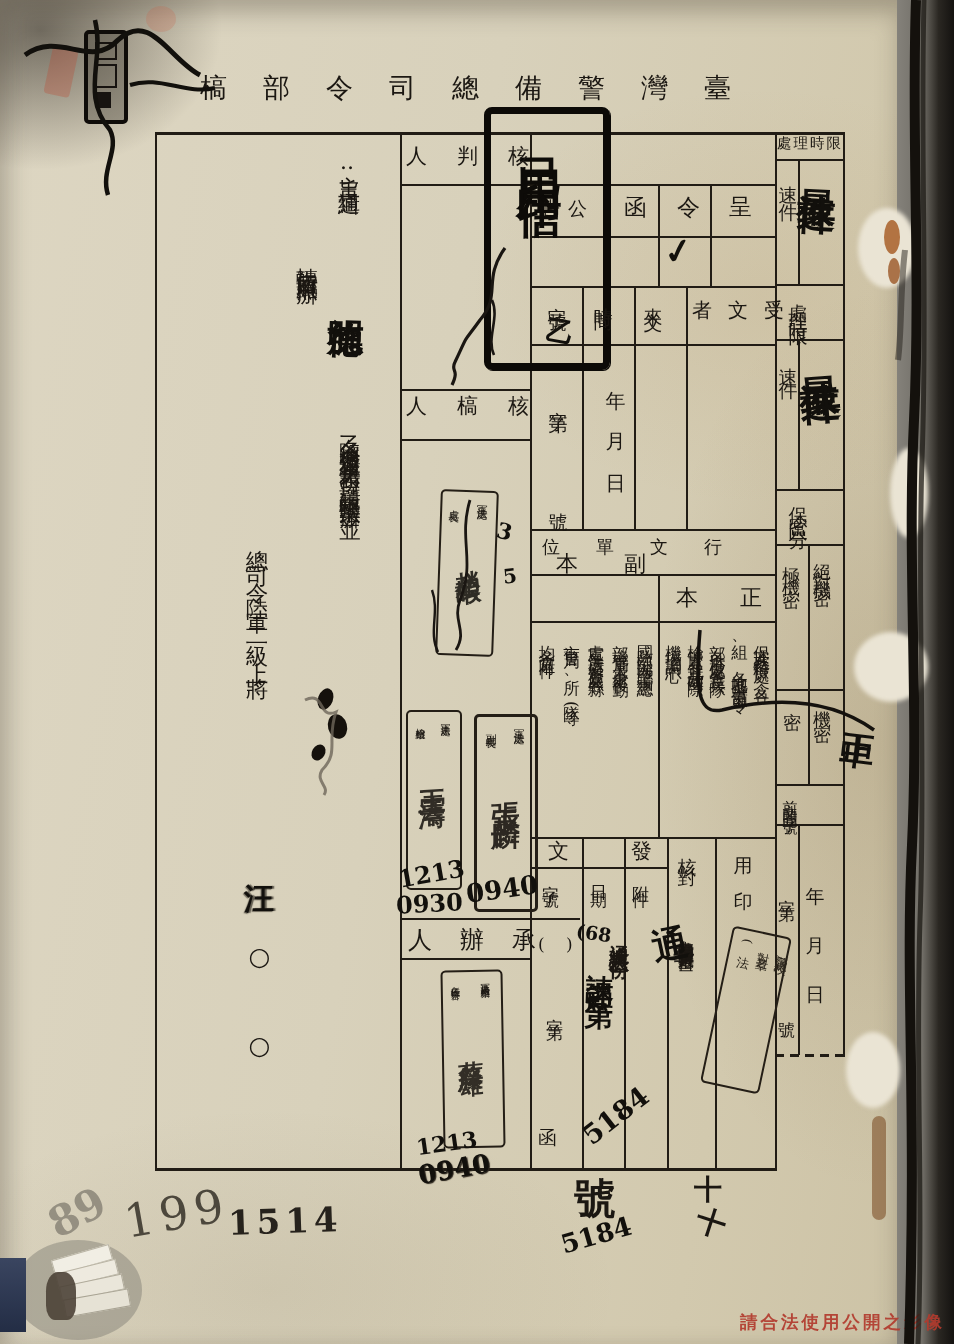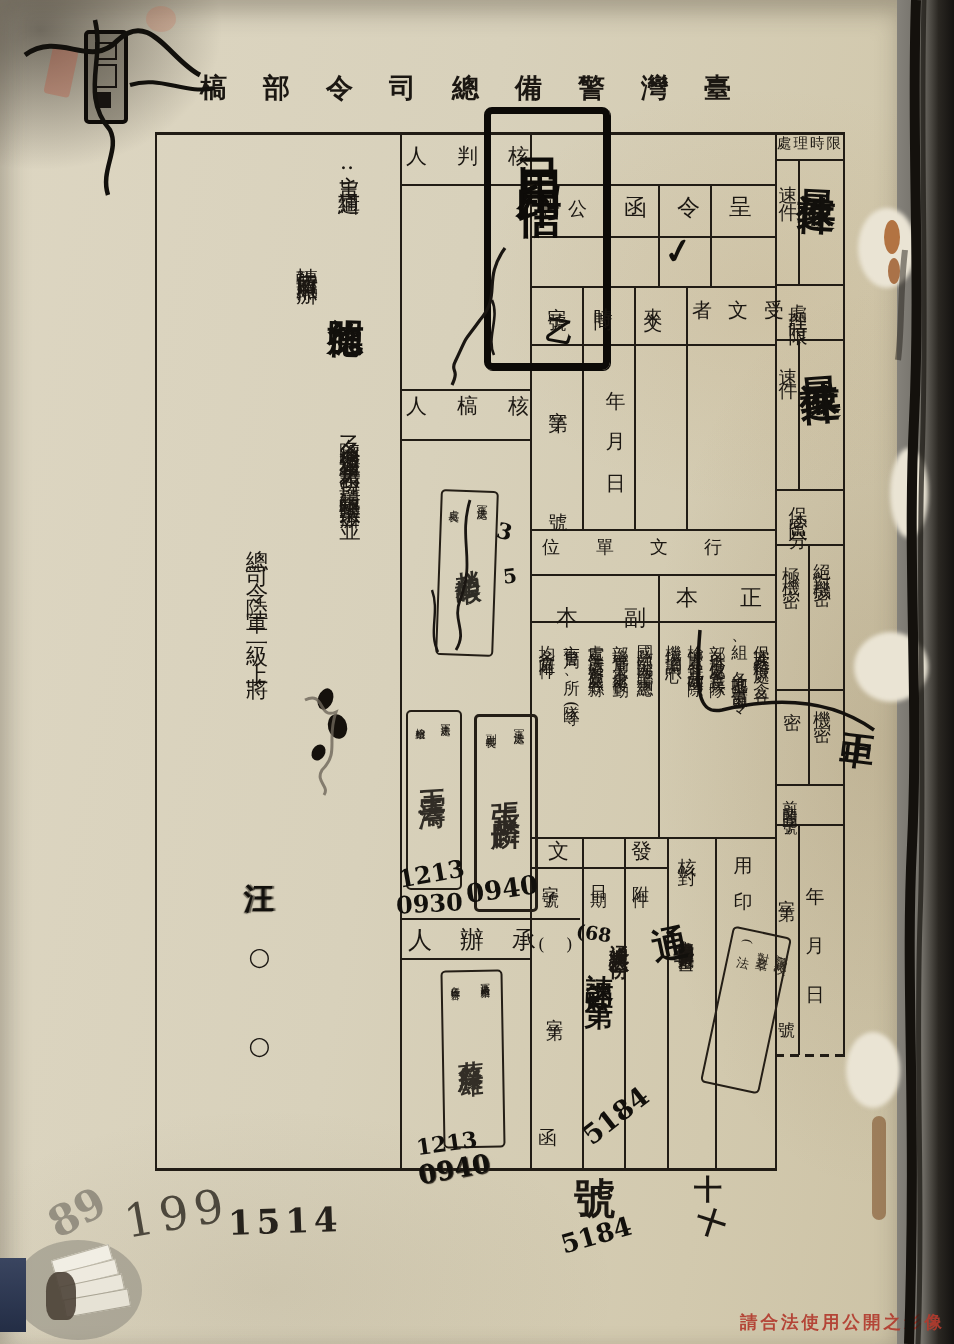--- a/index.html
+++ b/index.html
@@ -82,21 +82,21 @@
   <div class="ln" style="left:775px;top:544px;width:70px;height:2px;"></div>
   <div class="ln" style="left:775px;top:689px;width:70px;height:2px;"></div>
   <div class="ln" style="left:775px;top:784px;width:70px;height:2px;"></div>
   <div class="ln" style="left:775px;top:824px;width:70px;height:2px;"></div>
   <div class="lnd" style="left:775px;top:1054px;width:70px;height:3px;"></div>
   <div class="ln" style="left:808px;top:544px;width:2px;height:242px;"></div>
   <div class="ln" style="left:798px;top:824px;width:2px;height:231px;"></div>
   <div class="ln" style="left:798px;top:159px;width:2px;height:126px;"></div>
   <div class="ln" style="left:798px;top:339px;width:2px;height:151px;"></div>
 
-  <div class="t" style="left:200px;top:74px;font-size:27px;letter-spacing:36px;font-weight:700;">槁部令司總備警灣臺</div>
+  <div class="t" style="left:200px;top:74px;font-size:27px;letter-spacing:36px;font-weight:400;">槁部令司總備警灣臺</div>
 
   <div class="t" style="left:729px;top:196px;font-size:23px;">呈</div>
   <div class="t" style="left:677px;top:196px;font-size:23px;">令</div>
   <div class="t" style="left:624px;top:196px;font-size:23px;">函</div>
   <div class="t" style="left:541px;top:199px;font-size:19px;letter-spacing:8px;">告公</div>
   <div class="t hw" style="left:664px;top:234px;font-size:34px;transform:rotate(-10deg);">✓</div>
 
   <div class="stampbox" style="left:484px;top:107px;width:112px;height:249px;border:7px solid #0c0a07;border-radius:8px;box-shadow:1px 1px 0 #0c0a07;">
     <div class="t v" style="left:26px;top:8px;font-size:45px;font-weight:900;letter-spacing:12px;color:#0d0b08;">已用印信</div>
   </div>
@@ -104,21 +104,21 @@
 
   <div class="t" style="left:692px;top:300px;font-size:20px;letter-spacing:16px;">者文受</div>
   <div class="t v" style="left:644px;top:292px;font-size:19px;letter-spacing:6px;">來文</div>
   <div class="t v" style="left:594px;top:292px;font-size:19px;letter-spacing:6px;">時間</div>
   <div class="t v" style="left:548px;top:292px;font-size:19px;letter-spacing:6px;">字號</div>
   <div class="t v" style="left:606px;top:375px;font-size:20px;letter-spacing:42px;">年月日</div>
   <div class="t v" style="left:549px;top:396px;font-size:19px;letter-spacing:4px;">字第</div>
   <div class="t v" style="left:549px;top:498px;font-size:19px;">號</div>
 
   <div class="t" style="left:542px;top:538px;font-size:18px;letter-spacing:36px;">位單文行</div>
-  <div class="t" style="left:556px;top:607px;font-size:22px;letter-spacing:46px;">本副</div>
+  <div class="t" style="left:556px;top:553px;font-size:22px;letter-spacing:46px;">本副</div>
   <div class="t" style="left:676px;top:587px;font-size:22px;letter-spacing:42px;">本正</div>
   <div class="t v pre" style="left:534px;top:632px;height:202px;font-size:16.5px;line-height:24.5px;letter-spacing:4.5px;">國防部陸海空聯憲總
 部境管局人事處後勤
 處軍法處警務處各縣
 市警局、所、隊等(
 均各含附件)</div>
   <div class="t v pre" style="left:662px;top:632px;height:202px;font-size:16.5px;line-height:22px;letter-spacing:4.5px;">保安處特檢處(含各
 組、各地區警備司令
 部各港檢處各憲兵隊
 檢管處台北高雄國際

